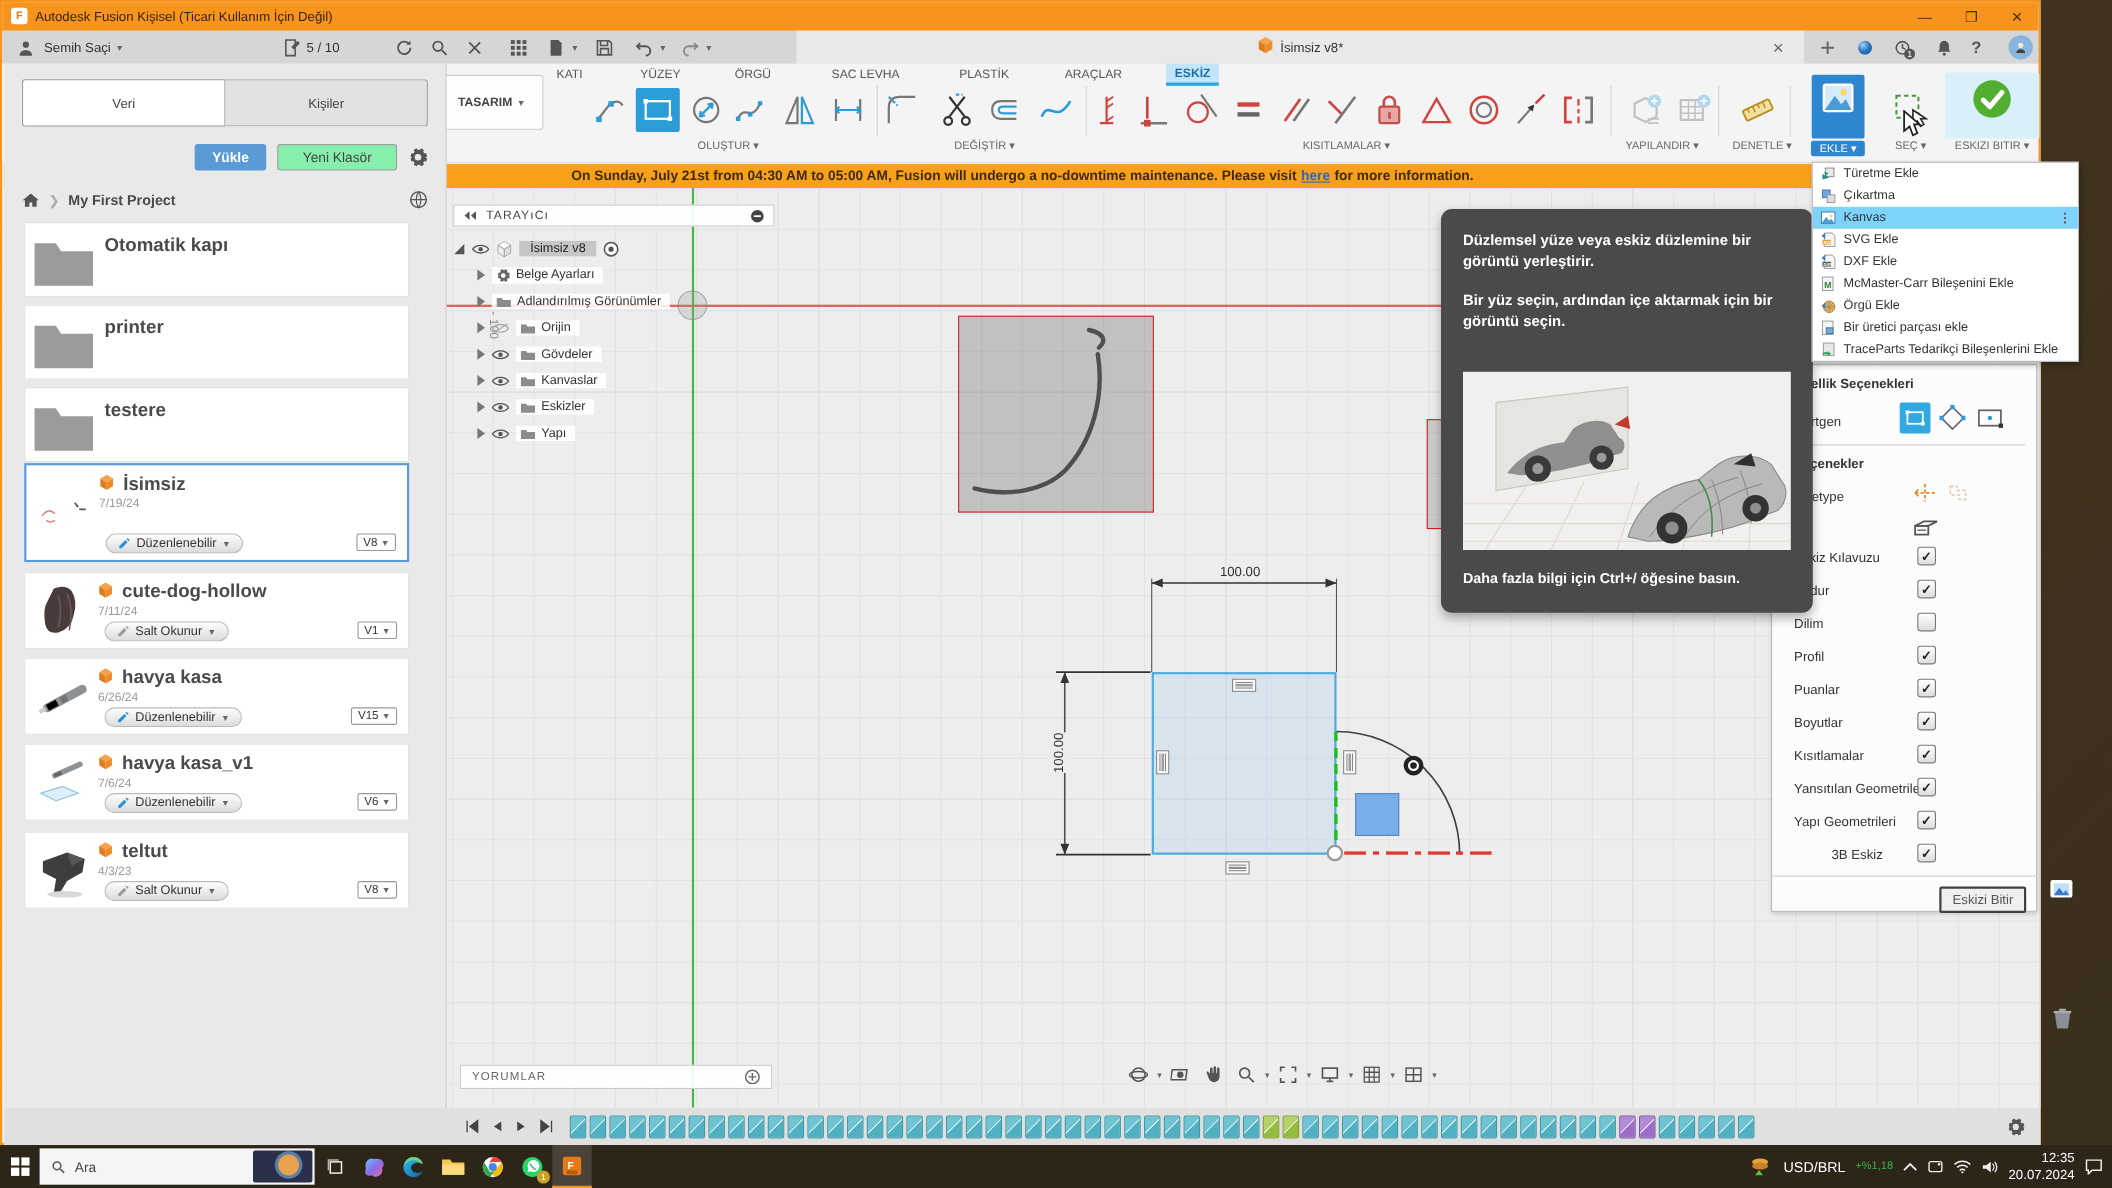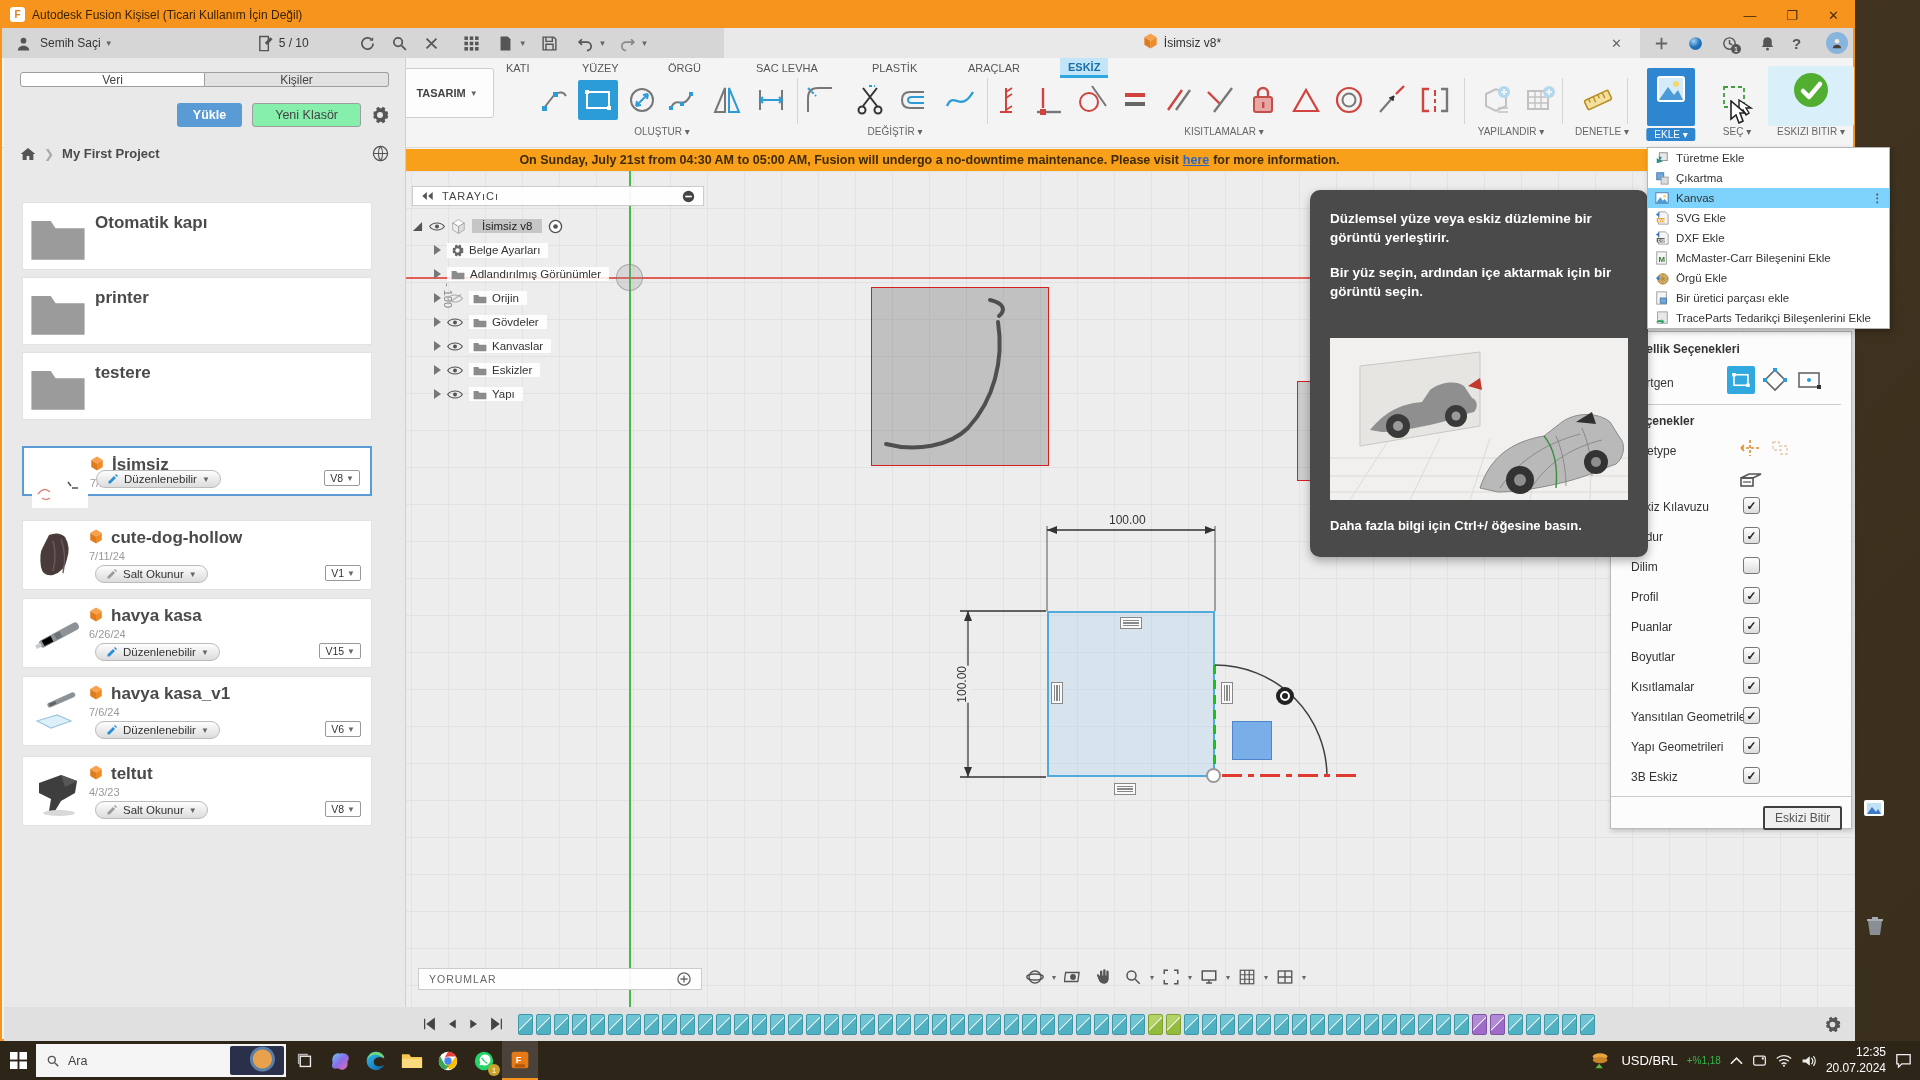--- a/index.html
+++ b/index.html
@@ -31,21 +31,21 @@
   .canvas{left:2px;top:169px;width:1851px;height:836px;background-color:#EDEDEE;overflow:hidden;
     background-image:linear-gradient(#e2e2e4 1px,transparent 1px),linear-gradient(90deg,#e2e2e4 1px,transparent 1px),linear-gradient(#d8d8da 1px,transparent 1px),linear-gradient(90deg,#d8d8da 1px,transparent 1px);
     background-size:37px 37px,37px 37px,185px 185px,185px 185px;}
   .browser{left:408px;top:15px;width:292px;}
   .bheader{height:20px;background:rgba(255,255,255,.92);border:1px solid #CCC;display:flex;align-items:center;padding:0 8px;font-size:11px;letter-spacing:1px;color:#444;}
   .brow{display:flex;align-items:center;height:24px;gap:6px;}
   .tri-o{width:0;height:0;border-top:5px solid transparent;border-bottom:5px solid transparent;border-left:7px solid #777;}
   .pill-label{background:rgba(255,255,255,.85);padding:1px 8px 1px 4px;font-size:11.5px;color:#333;display:flex;align-items:center;gap:5px;}
   
   .datapanel{left:2px;top:56px;width:402px;height:983px;background:#E9E9E9;border-right:1px solid #CFCFCF;}
-  .dtab{height:15px;flex:1;display:flex;align-items:center;justify-content:center;font-size:12px;color:#444;border:1px solid #9E9E9E;}
+  .dtab{height:43px;flex:1;display:flex;align-items:center;justify-content:center;font-size:12px;color:#444;border:1px solid #9E9E9E;}
   .card{position:absolute;left:18px;width:350px;background:#FFF;border:1px solid #E2E2E2;}
   .card.selected{border:2px solid #5B9BD5;}
   .cname{font-size:17px;font-weight:bold;color:#4A4A4A;}
   .cdate{font-size:11px;color:#999;}
   .accesspill{display:inline-flex;align-items:center;gap:5px;background:linear-gradient(#FDFDFD,#DCDCDC);border:1px solid #BBB;border-radius:999px;padding:2px 10px;font-size:11.5px;color:#333;}
   .verbox{display:inline-flex;align-items:center;gap:3px;border:1px solid #999;background:#FFF;border-radius:2px;padding:1px 5px;font-size:10.5px;color:#333;}
   
   .eklemenu{left:1647px;top:147px;width:243px;background:#FFF;border:1px solid #B5B5B5;box-shadow:2px 3px 6px rgba(0,0,0,.25);z-index:50;}
   .mrow{height:20px;display:flex;align-items:center;gap:7px;padding:0 6px;font-size:11.5px;color:#333;white-space:nowrap;}
   .mrow.hl{background:#7dd3fc;}
@@ -730,21 +730,21 @@
           </svg>
         <div class="cname" style="margin:10px 0 0 72px;">printer</div>
       </div>
       <div class="card" style="top:294px;height:68px;">
         <svg style="position:absolute;left:6px;top:12px;" width="58" height="46" viewBox="0 0 24 18">
             <path d="M1 2h8l2 3h12v13H1z" fill="#9B9B9B"></path>
           </svg>
         <div class="cname" style="margin:10px 0 0 72px;">testere</div>
       </div>
 
-      <div class="card selected" style="top:388px;height:50px;">
+      <div class="card selected" style="top:363px;height:90px;">
         <svg style="position:absolute;left:8px;top:20px;" width="56" height="40" viewBox="0 0 56 40">
             <rect width="56" height="40" fill="#FFF"></rect>
             <path d="M6 26 q6 -8 12 -2 M10 30 q4 3 8 0" stroke="#D98880" stroke-width="1.4" fill="none"></path>
             <path d="M36 14 l3 4 M40 20 h6" stroke="#555" stroke-width="1.6"></path>
           </svg>
         <span style="position:absolute;left:66px;top:8px;"><svg width="14" height="15" viewBox="0 0 24 26">
               <path d="M12 1 22 7 12 13 2 7z" fill="#F9A14B"></path>
               <path d="M2 7v12l10 6V13z" fill="#DE7D1E"></path>
               <path d="M22 7v12l-10 6V13z" fill="#F08A26"></path>
             </svg></span>
@@ -1110,21 +1110,21 @@
     <div class="prow" style="top:288px;">Puanlar</div>
     <span class="checkbox" style="top:285px;">✓</span>
     <div class="prow" style="top:318px;">Boyutlar</div>
     <span class="checkbox" style="top:315px;">✓</span>
     <div class="prow" style="top:348px;">Kısıtlamalar</div>
     <span class="checkbox" style="top:345px;">✓</span>
     <div class="prow" style="top:378px;">Yansıtılan Geometriler</div>
     <span class="checkbox" style="top:375px;">✓</span>
     <div class="prow" style="top:408px;">Yapı Geometrileri</div>
     <span class="checkbox" style="top:405px;">✓</span>
-    <div class="prow" style="top:438px;">3B Eskiz</div>
+    <div class="prow" style="top:438px;margin-left:34px;">3B Eskiz</div>
     <span class="checkbox" style="top:435px;">✓</span>
     <div class="abs" style="left:0;top:464px;width:100%;height:1px;background:#CCC;"></div>
     <span class="abs" style="left:152px;top:474px;background:#EFEFEF;border:2px solid #404040;border-radius:2px;padding:3px 10px;font-size:12px;color:#555;">Eskizi Bitir</span>
   </div>
 
   <div class="abs tooltip">
     <p>Düzlemsel yüze veya eskiz düzlemine bir görüntü yerleştirir.</p>
     <p>Bir yüz seçin, ardından içe aktarmak için bir görüntü seçin.</p>
     <div class="abs" style="left:20px;top:148px;width:298px;height:162px;background:#F1F0EE;overflow:hidden;">
       <svg width="298" height="162" viewBox="0 0 298 162">

